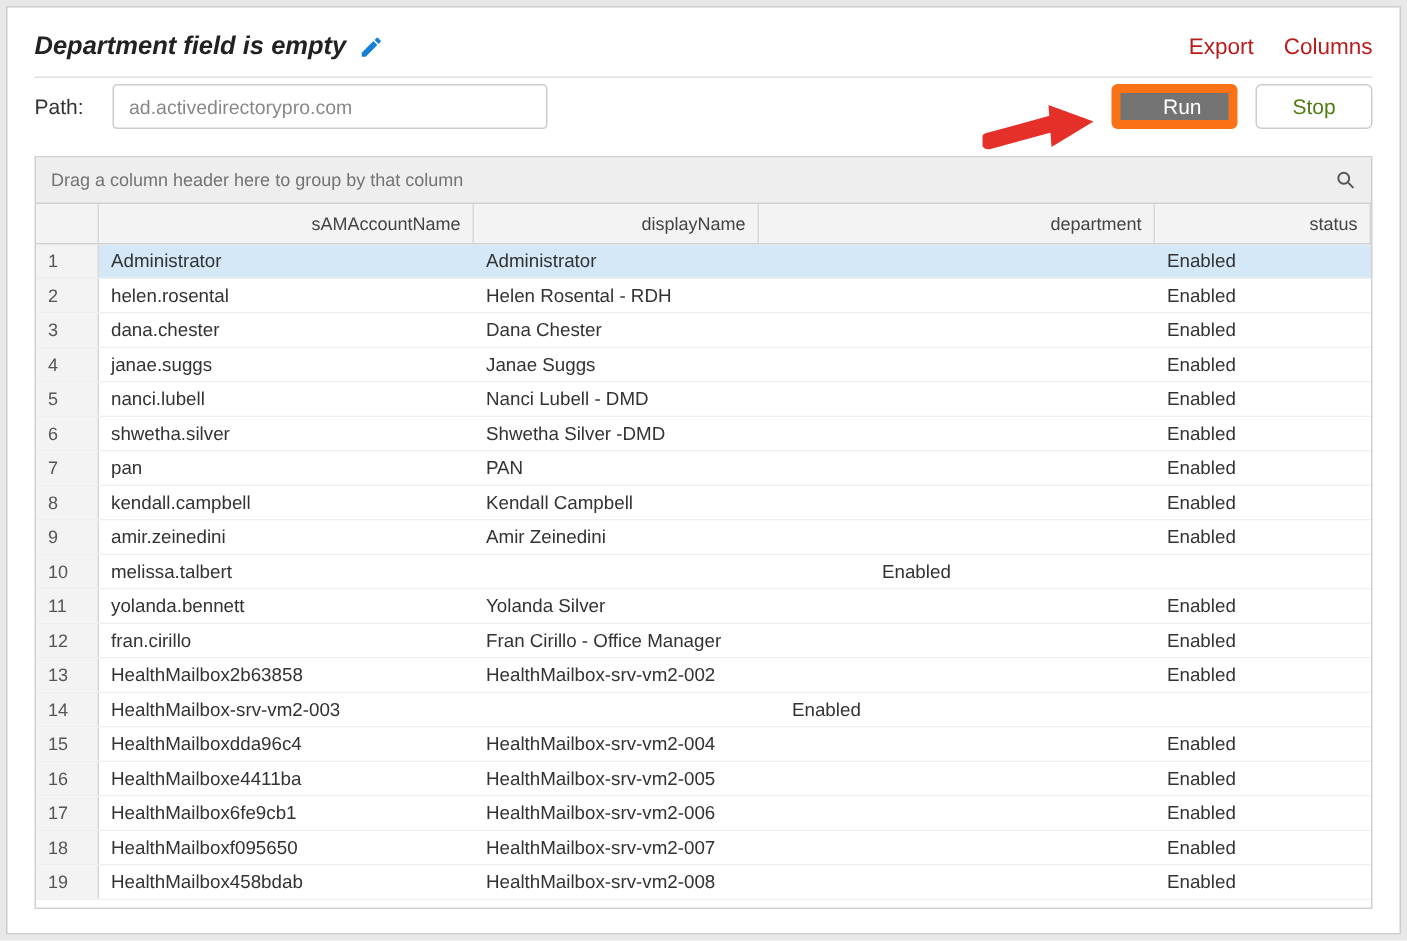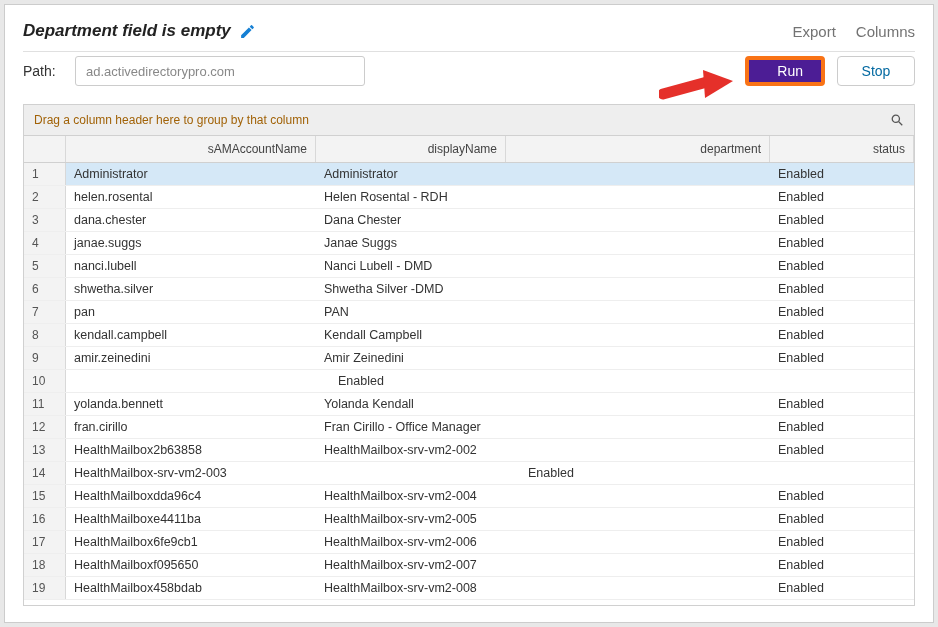--- a/index.html
+++ b/index.html
@@ -28,21 +28,21 @@
     border-bottom: 1px solid #e0e0e0;
   }
   .title-group { display: flex; align-items: center; gap: 8px; font-style: italic; }
   .title {
     font-size: 17px;
     font-weight: 600;
     color: #222;
   }
   .edit-icon svg { width: 17px; height: 17px; display: block; }
   .header-links { display: flex; gap: 20px; }
-  .header-link { font-size: 15px; color: #737373; cursor: pointer; }
+  .header-link { font-size: 15px; color: #b91c1c; cursor: pointer; }
   .path-row {
     display: flex;
     align-items: center;
     gap: 12px;
     margin-top: 4px;
     margin-bottom: 18px;
   }
   .path-label { font-size: 14px; width: 40px; }
   .path-input {
     flex: 0 0 290px;
@@ -59,47 +59,47 @@
     min-width: 78px;
     border-radius: 4px;
     font-size: 14px;
     cursor: pointer;
     display: inline-flex;
     align-items: center;
     justify-content: center;
     padding: 0 18px;
   }
   .btn-primary {
-    background: #4c1d95;
-    border: 4px solid #f97316;
+    background: #737373;
+    border: 6px solid #f97316;
     color: #fff;
     padding-left: 28px;
   }
   .btn-default {
     background: #fff;
     border: 1px solid #ccc;
-    color: #0369a1;
+    color: #4d7c0f;
   }
   .arrow-annotation {
     position: absolute;
     right: -6px;
     top: -5px;
   }
   .arrow-annotation svg { display: block; }
   .grid-wrap {
     flex: 1;
     border: 1px solid #d0d0d0;
     display: flex;
     flex-direction: column;
     min-height: 0;
   }
   .group-bar {
     background: #eeeeee;
     font-size: 12px;
-    color: #a16207;
+    color: #737373;
     padding: 8px 10px;
     display: flex;
     justify-content: space-between;
     align-items: center;
     border-bottom: 1px solid #d0d0d0;
   }
   .search-icon svg { width: 14px; height: 14px; display: block; }
   .grid-header {
     display: flex;
     background: #f3f3f3;
@@ -247,27 +247,28 @@
         </div>
         <div class="row">
           <div class="rownum-col">9</div>
           <div class="cell col-sam">amir.zeinedini</div>
           <div class="cell col-display">Amir Zeinedini</div>
           <div class="cell col-dept"></div>
           <div class="cell col-status">Enabled</div>
         </div>
         <div class="row">
           <div class="rownum-col">10</div>
+          <div class="cell col-sam">melissa.talbert</div>
           <div class="cell col-dept"></div>
           <div class="cell col-status">Enabled</div>
         </div>
         <div class="row">
           <div class="rownum-col">11</div>
           <div class="cell col-sam">yolanda.bennett</div>
-          <div class="cell col-display">Yolanda Kendall</div>
+          <div class="cell col-display">Yolanda Silver</div>
           <div class="cell col-dept"></div>
           <div class="cell col-status">Enabled</div>
         </div>
         <div class="row">
           <div class="rownum-col">12</div>
           <div class="cell col-sam">fran.cirillo</div>
           <div class="cell col-display">Fran Cirillo - Office Manager</div>
           <div class="cell col-dept"></div>
           <div class="cell col-status">Enabled</div>
         </div>

